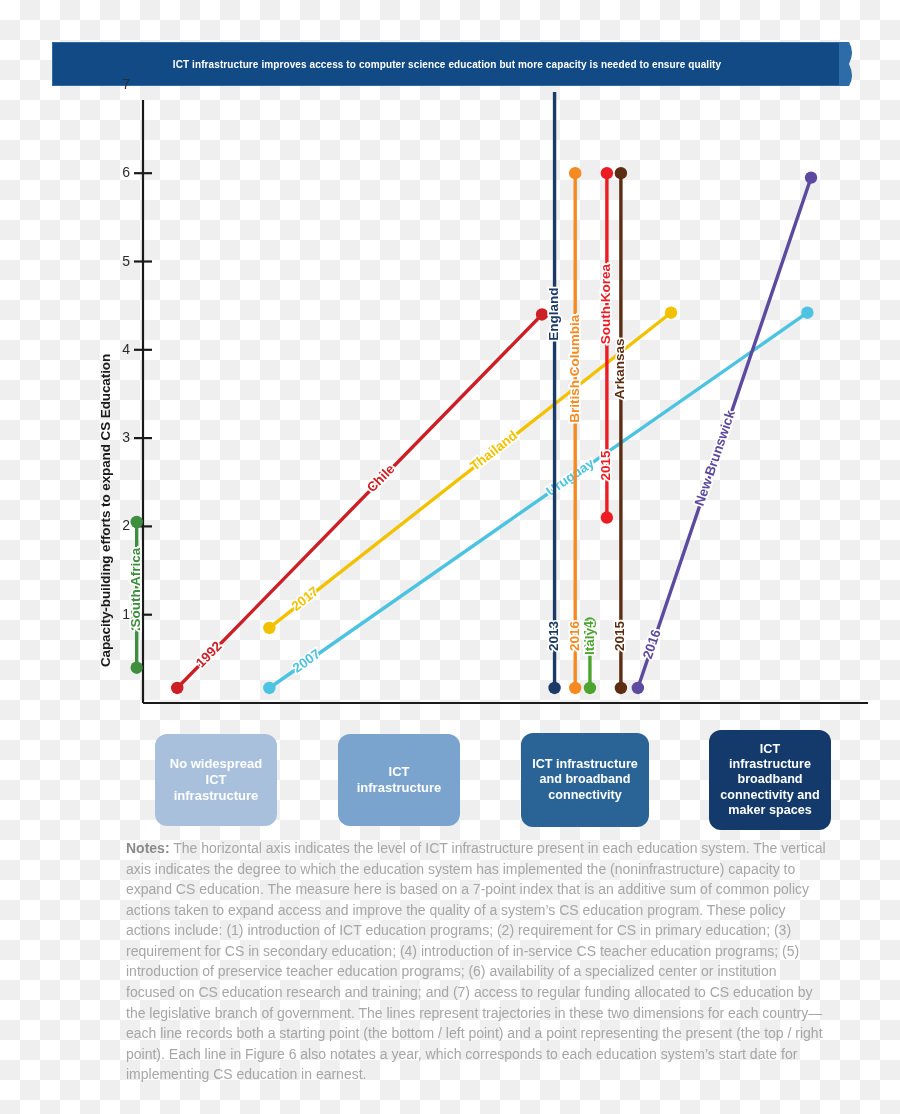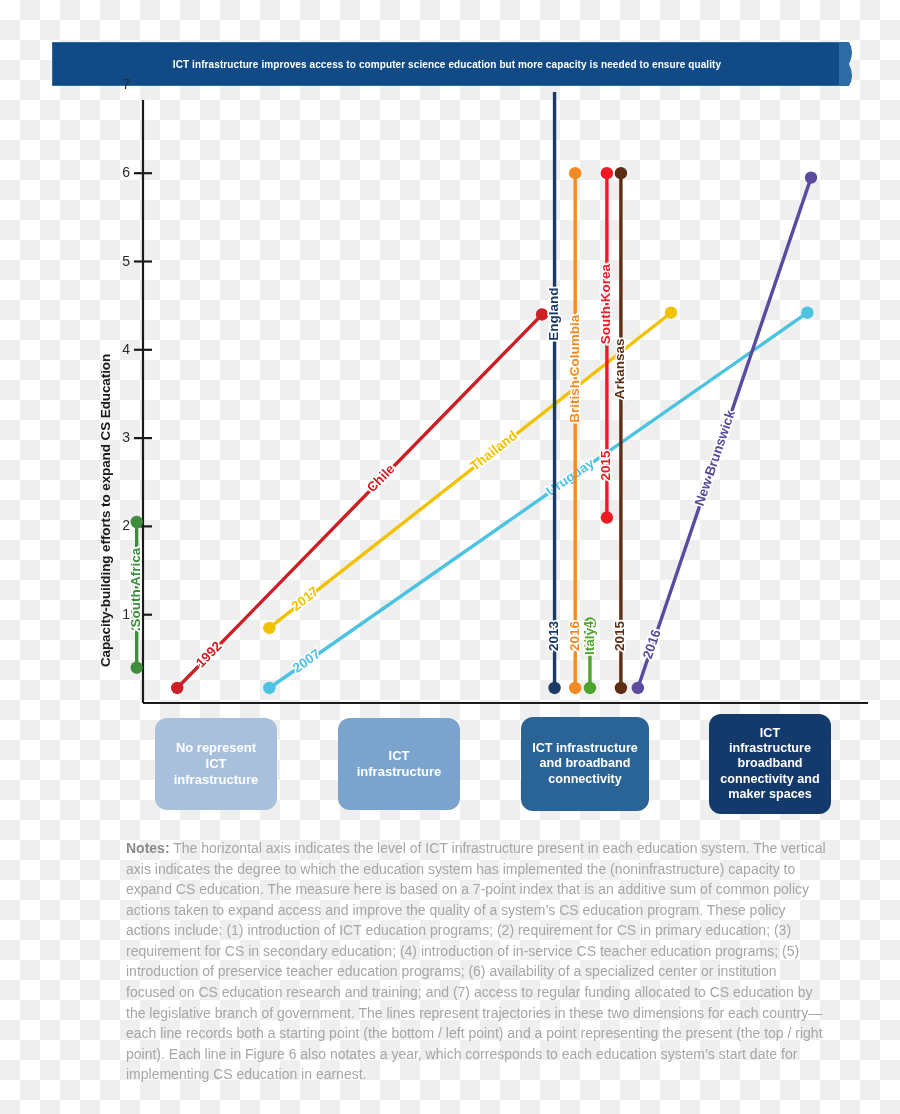--- a/index.html
+++ b/index.html
@@ -51,21 +51,21 @@
   .ytick-label{
     position:absolute;font-size:14px;color:#2b2b2b;
     text-align:right;width:22px;
   }
   
   #cats{position:absolute;left:0;top:715px;width:900px;height:100px;}
   .cat-box{
     position:absolute;border-radius:12px;
     display:flex;align-items:center;justify-content:center;
     color:#ffffff;text-align:center;font-weight:bold;
-    line-height:1.22;padding:6px 10px;box-sizing:border-box;
+    line-height:1.22;padding:6px 10px;box-sizing:border-box;margin-top:16px;
   }
   
   #notes{
     position:absolute;left:126px;top:838px;width:700px;
     font-size:14px;line-height:1.47;color:#a6a6a6;
     text-align:left;
   }
   #notes b{color:#8a8a8a;}
 </style>
 </head>
@@ -164,21 +164,21 @@
         <circle cx="637.845" cy="595.989" r="6.2" fill="#5b4a9e"></circle>
         <circle cx="811.04" cy="85.61500000000001" r="6.2" fill="#5b4a9e"></circle>
         <text x="652.6271111443137" y="552.4288210504461" fill="#5b4a9e" font-size="13.5" font-weight="bold" font-family="&quot;Liberation Sans&quot;, sans-serif" text-anchor="middle" dominant-baseline="middle" transform="rotate(-71.25539852040255 652.6271111443137 552.4288210504461)" stroke="#ffffff" stroke-width="3.2" paint-order="stroke">2016</text>
         <text x="715.78275" y="366.3207" fill="#5b4a9e" font-size="13.5" font-weight="bold" font-family="&quot;Liberation Sans&quot;, sans-serif" text-anchor="middle" dominant-baseline="middle" transform="rotate(-71.25539852040255 715.78275 366.3207)" stroke="#ffffff" stroke-width="3.2" paint-order="stroke">New Brunswick</text>
       </g>
     </svg>
 <div class="ytick-label" style="left: 108px; top: 513.7px;">1</div><div class="ytick-label" style="left: 108px; top: 425.4px;">2</div><div class="ytick-label" style="left: 108px; top: 337.1px;">3</div><div class="ytick-label" style="left: 108px; top: 248.8px;">4</div><div class="ytick-label" style="left: 108px; top: 160.5px;">5</div><div class="ytick-label" style="left: 108px; top: 72.2px;">6</div><div class="ytick-label" style="left: 108px; top: -16.1px;">7</div></div>
 
 <div id="cats">
     <div class="cat-box" style="left: 155px; top: 3px; width: 122px; height: 92px; background: rgb(168, 192, 220); font-size: 13px;">
-      <div style="white-space: pre-line;">No represent
+      <div style="white-space: pre-line;">No widespread
 ICT infrastructure</div>
     </div>
     <div class="cat-box" style="left: 338px; top: 3px; width: 122px; height: 92px; background: rgb(122, 163, 206); font-size: 13px;">
       <div style="white-space: pre-line;">ICT infrastructure</div>
     </div>
     <div class="cat-box" style="left: 521px; top: 2px; width: 128px; height: 94px; background: rgb(42, 100, 150); font-size: 12.6px;">
       <div style="white-space: pre-line;">ICT infrastructure
 and broadband
 connectivity</div>
     </div>

